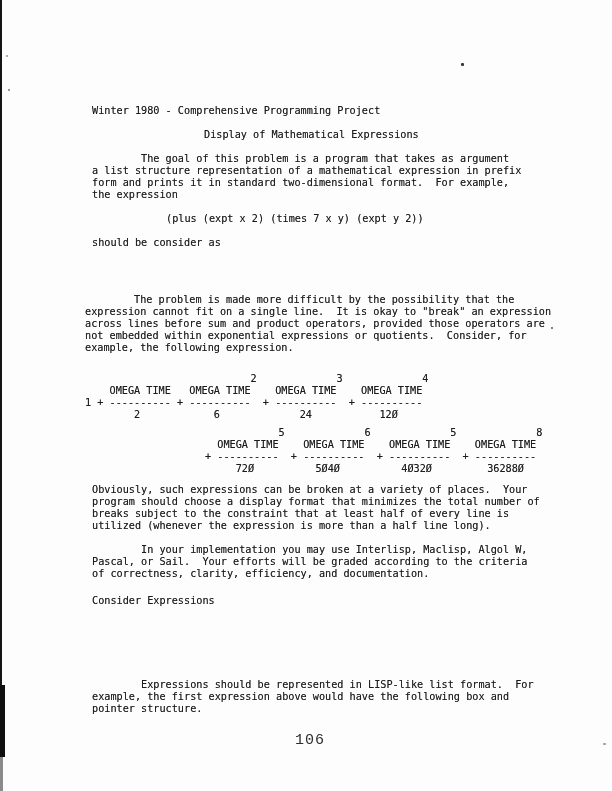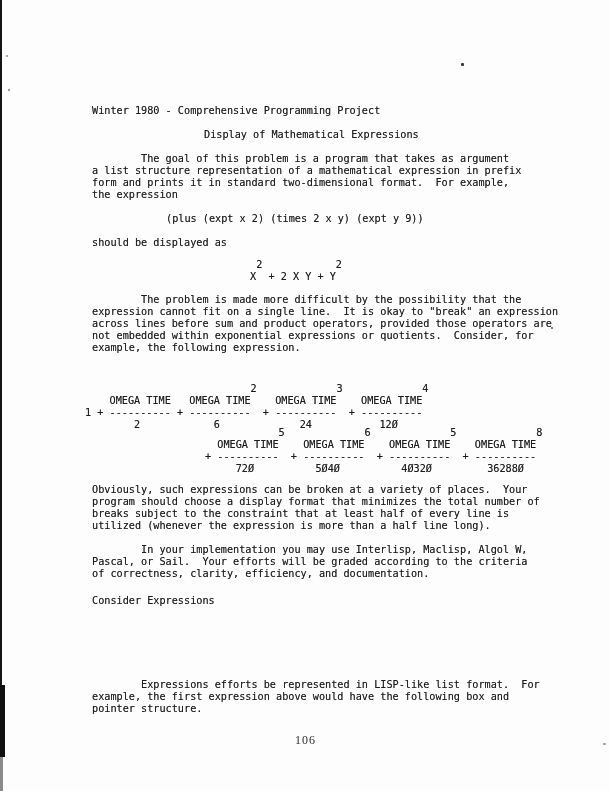--- a/index.html
+++ b/index.html
@@ -16,22 +16,22 @@
     font-family:"DejaVu Sans Mono", monospace;
     font-size:10.2px;
     line-height:12px;
     color:#1c1c1c;
     white-space:pre;
     text-shadow:0 0 0.4px rgba(25,25,25,0.55);
   }
   .footer-num{
     position:absolute;
     margin:0;
-    font-family:Liberation Serif, serif;
-    font-size:12px;
+    font-family:Liberation Mono, monospace;
+    font-size:15px;
     line-height:13px;
     color:#2e2e2e;
     letter-spacing:1px;
     white-space:pre;
   }
   .edge{position:absolute;background:#141414;}
   .edge-main{left:0;top:0;width:2px;height:791px;}
   .edge-low{left:0;top:685px;width:5px;height:72px;background:#0f0f0f;}
   .edge-fade{left:0;top:757px;width:3px;height:34px;background:#8a8a8a;}
   .speck{position:absolute;border-radius:1px;}
@@ -57,34 +57,32 @@
 
   <pre class="tw" style="left:92px;top:105px">Winter 1980 - Comprehensive Programming Project</pre>
 
   <pre class="tw" style="left:92px;top:153px">        The goal of this problem is a program that takes as argument
 a list structure representation of a mathematical expression in prefix
 form and prints it in standard two-dimensional format.  For example,
 the expression</pre>
 
   <pre class="tw" style="left:204px;top:129px">Display of Mathematical Expressions</pre>
 
-  <pre class="tw" style="left:166px;top:213px">(plus (expt x 2) (times 2 x y) (expt y 9))</pre>
+  <pre class="tw" style="left:166px;top:213px">(plus (expt x 2) (times 7 x y) (expt y 2))</pre>
 
-  <pre class="tw" style="left:92px;top:237px">should be displayed as</pre>
+  <pre class="tw" style="left:92px;top:237px">should be consider as</pre>
 
-  <pre class="tw" style="left:250px;top:259px"> 2            2
-X  + 2 X Y + Y</pre>
 
-  <pre class="tw" style="left:92px;top:294px">        The problem is made more difficult by the possibility that the
+  <pre class="tw" style="left:85px;top:294px">        The problem is made more difficult by the possibility that the
 expression cannot fit on a single line.  It is okay to "break" an expression
 across lines before sum and product operators, provided those operators are
 not embedded within exponential expressions or quotients.  Consider, for
 example, the following expression.</pre>
 
-  <pre class="tw" style="left:85px;top:383px">                           2             3             4
+  <pre class="tw" style="left:85px;top:373px">                           2             3             4
     OMEGA TIME   OMEGA TIME    OMEGA TIME    OMEGA TIME
 1 + ---------- + ----------  + ----------  + ----------
         2            6             24           12Ø</pre>
 
   <pre class="tw" style="left:205px;top:427px">            5             6             5             8
   OMEGA TIME    OMEGA TIME    OMEGA TIME    OMEGA TIME
 + ----------  + ----------  + ----------  + ----------
      72Ø          5Ø4Ø          4Ø32Ø         36288Ø</pre>
 
   <pre class="tw" style="left:92px;top:484px">Obviously, such expressions can be broken at a variety of places.  Your
@@ -92,19 +90,19 @@
 breaks subject to the constraint that at least half of every line is
 utilized (whenever the expression is more than a half line long).</pre>
 
   <pre class="tw" style="left:92px;top:544px">        In your implementation you may use Interlisp, Maclisp, Algol W,
 Pascal, or Sail.  Your efforts will be graded according to the criteria
 of correctness, clarity, efficiency, and documentation.</pre>
 
   <pre class="tw" style="left:92px;top:595px">Consider Expressions</pre>
 
 
-  <pre class="tw" style="left:92px;top:679px">        Expressions efforts be represented in LISP-like list format.  For
+  <pre class="tw" style="left:92px;top:679px">        Expressions should be represented in LISP-like list format.  For
 example, the first expression above would have the following box and
 pointer structure.</pre>
 
   <pre class="footer-num" style="left:295px;top:734px">106</pre>
 
 </div>
 
 </body></html>

